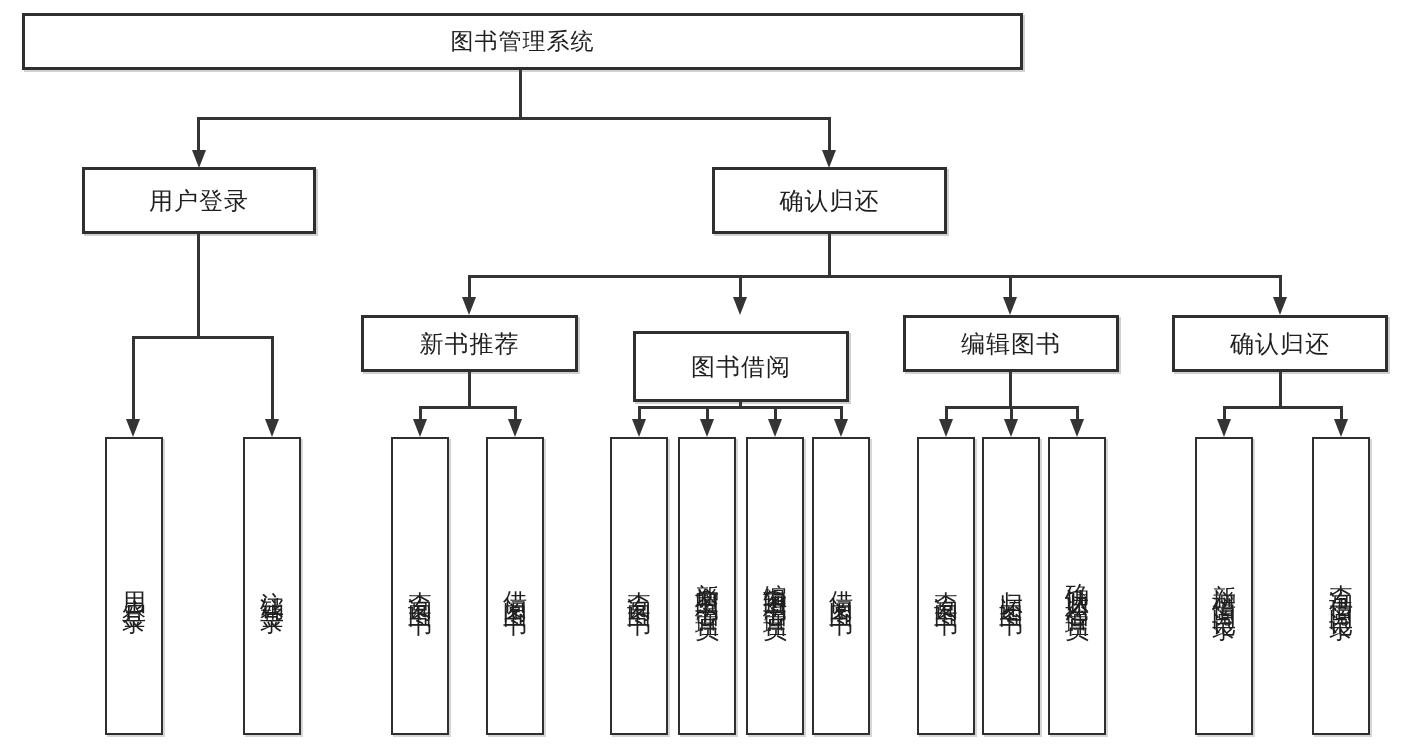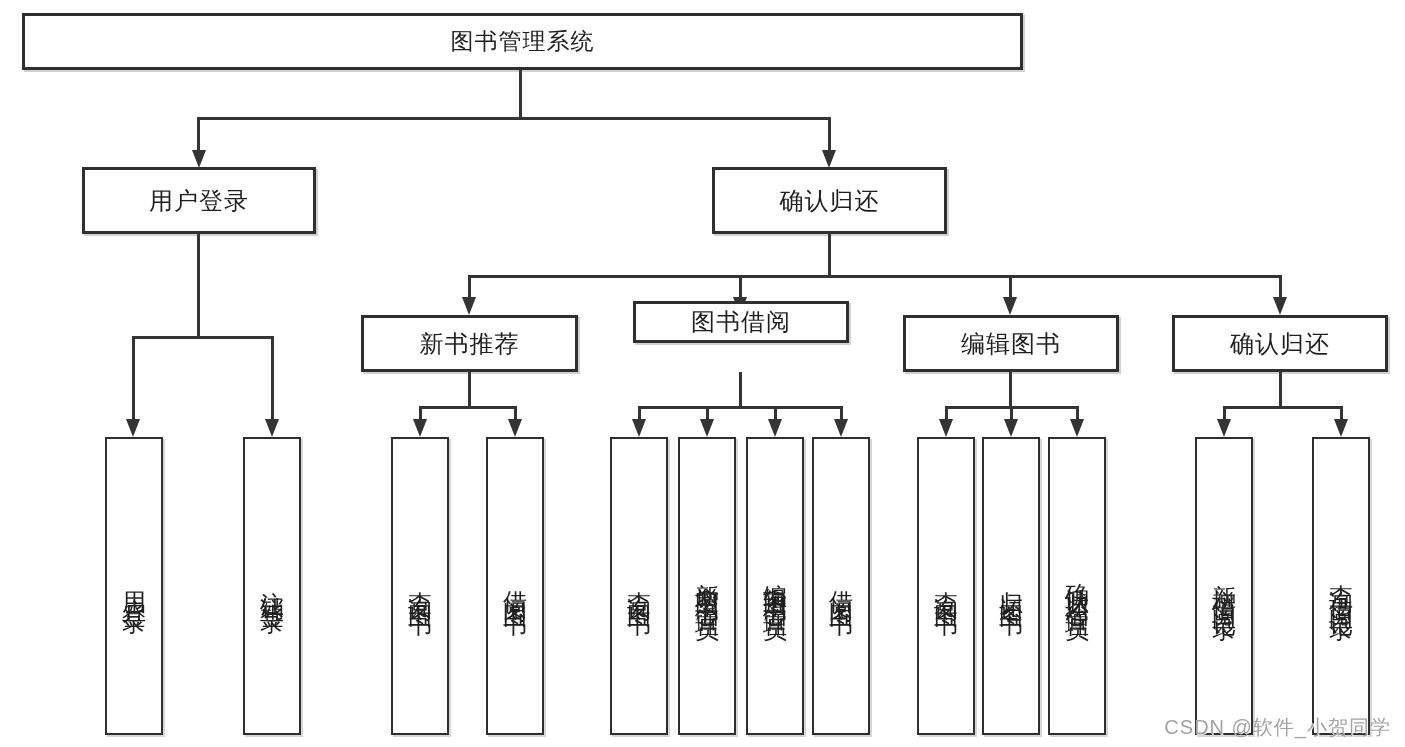--- a/index.html
+++ b/index.html
@@ -145,21 +145,21 @@
   <div class="node" style="left:82px;top:167px;width:234px;height:67px">
     <span>用户登录</span>
   </div>
   <div class="node" style="left:712px;top:167px;width:235px;height:67px">
     <span>确认归还</span>
   </div>
 
   <div class="node" style="left:361px;top:315px;width:217px;height:57px">
     <span>新书推荐</span>
   </div>
-  <div class="node" style="left:633px;top:301px;width:216px;height:42px">
+  <div class="node" style="left:633px;top:331px;width:216px;height:71px">
     <span>图书借阅</span>
   </div>
   <div class="node" style="left:903px;top:315px;width:216px;height:57px">
     <span>编辑图书</span>
   </div>
   <div class="node" style="left:1172px;top:315px;width:216px;height:57px">
     <span>确认归还</span>
   </div>
 
   <div class="leaf" style="left:105px;top:437px;width:58px;height:298px">
@@ -199,14 +199,13 @@
     <span style="letter-spacing:5px">确认归还（管理员）</span>
   </div>
 
   <div class="leaf" style="left:1195px;top:437px;width:58px;height:298px">
     <span>新增借阅记录</span>
   </div>
   <div class="leaf" style="left:1312px;top:437px;width:58px;height:298px">
     <span>查询借阅记录</span>
   </div>
 
-  <div class="watermark">CSDN @软件_小贺同学</div>
 </div>
 
 </body></html>

